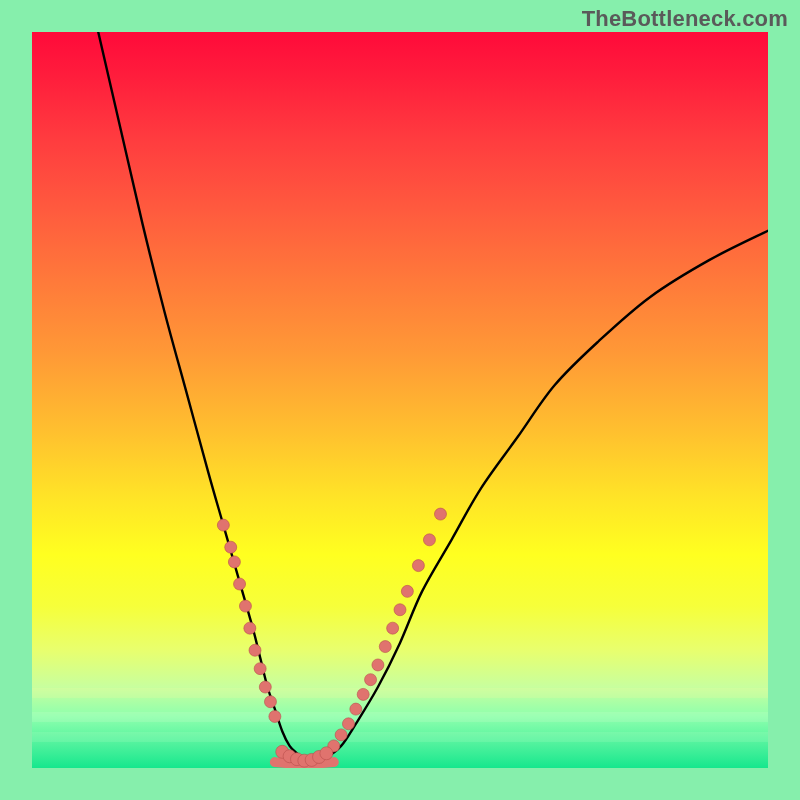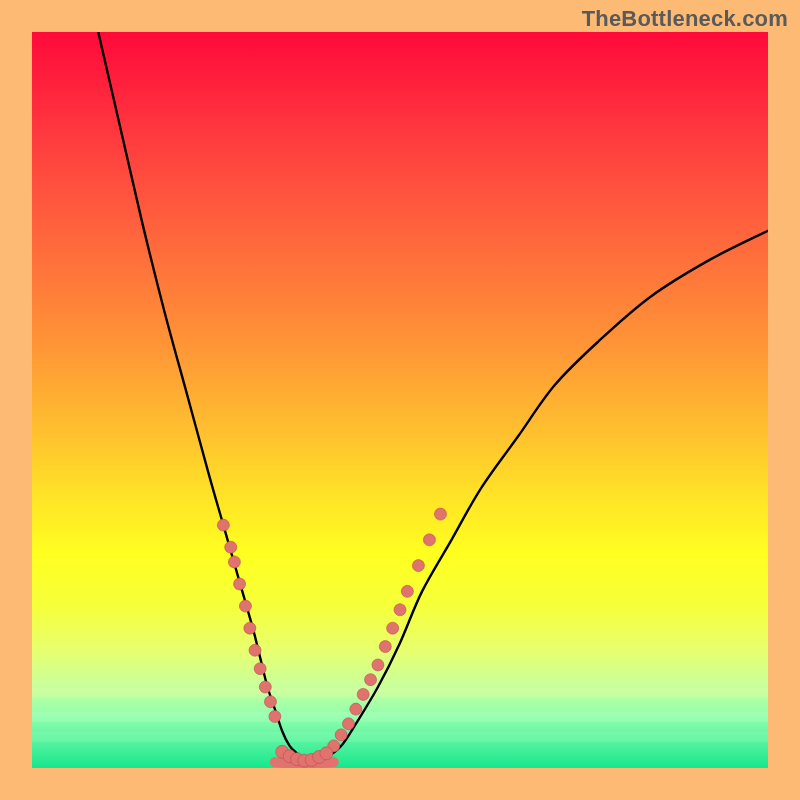--- a/index.html
+++ b/index.html
@@ -8,21 +8,21 @@
     width: 800px;
     height: 800px;
     background: #000;
     font-family: Arial, Helvetica, sans-serif;
     overflow: hidden;
   }
   .outer {
     position: relative;
     width: 800px;
     height: 800px;
-    background: #fdba74;
+    background: #86efac;
   }
   .watermark {
     position: absolute;
     top: 6px;
     right: 12px;
     color: #5a5a5a;
     font-size: 22px;
     font-weight: 600;
     letter-spacing: 0.2px;
     user-select: none;

